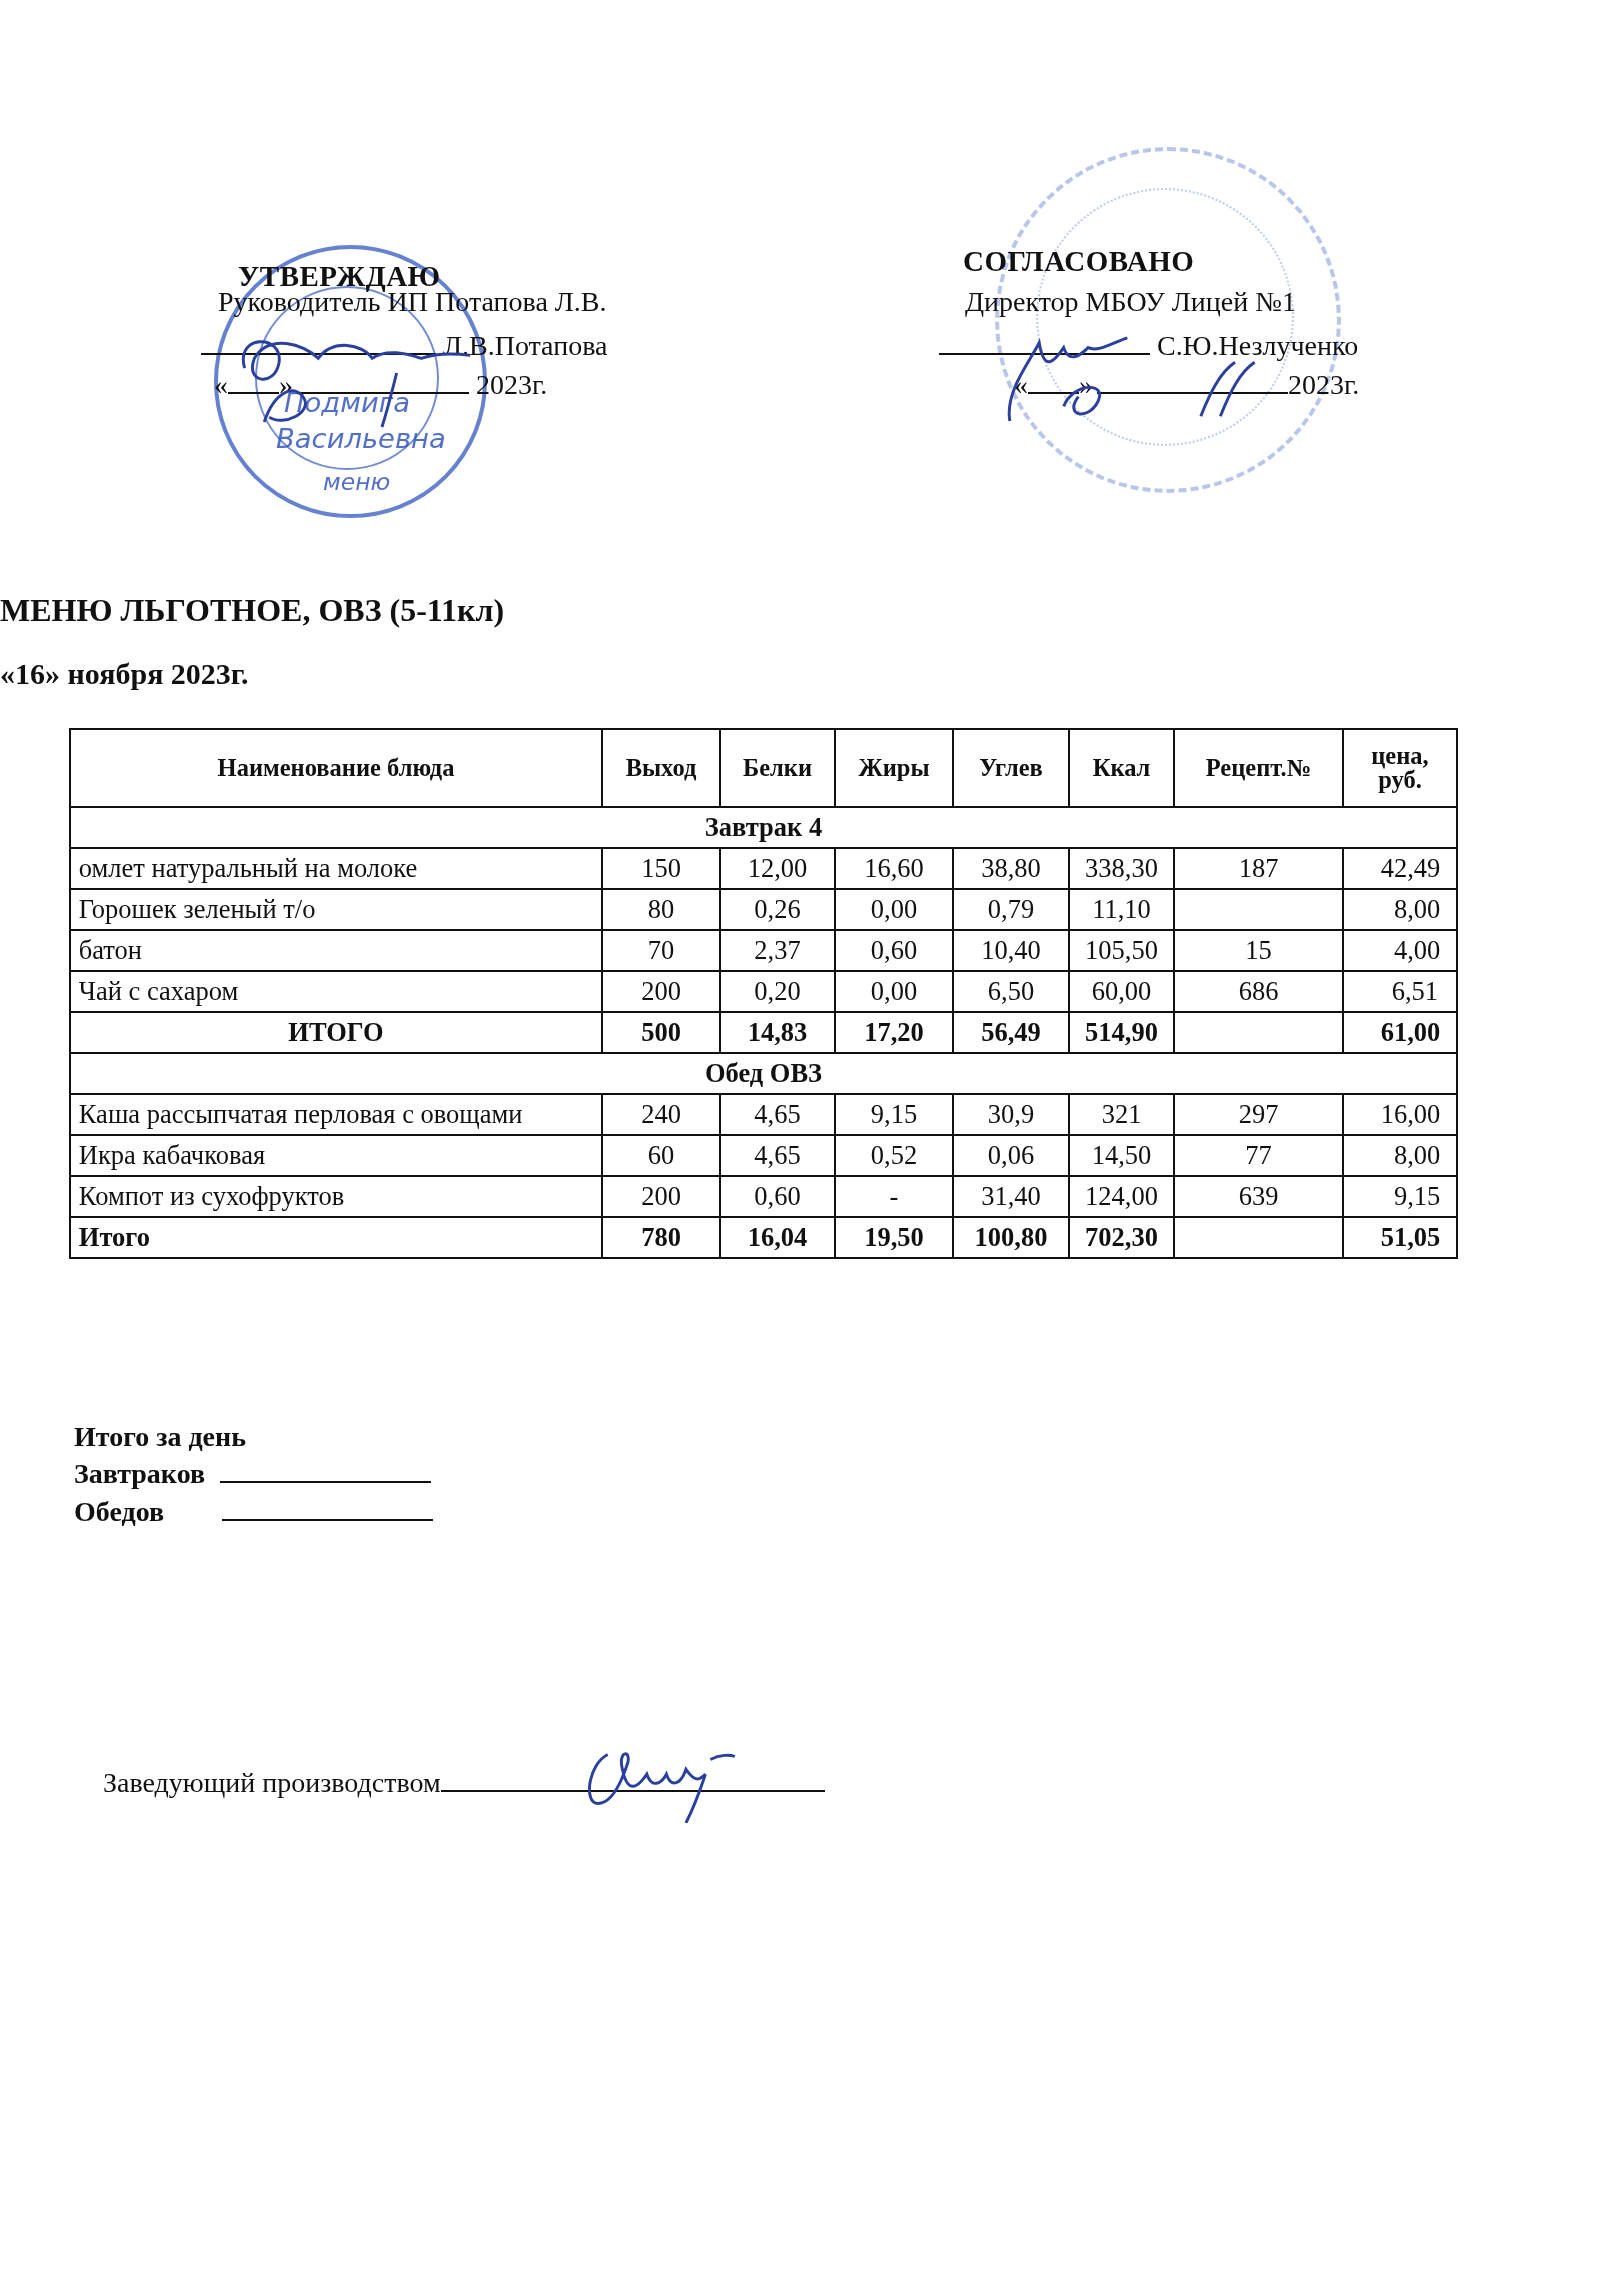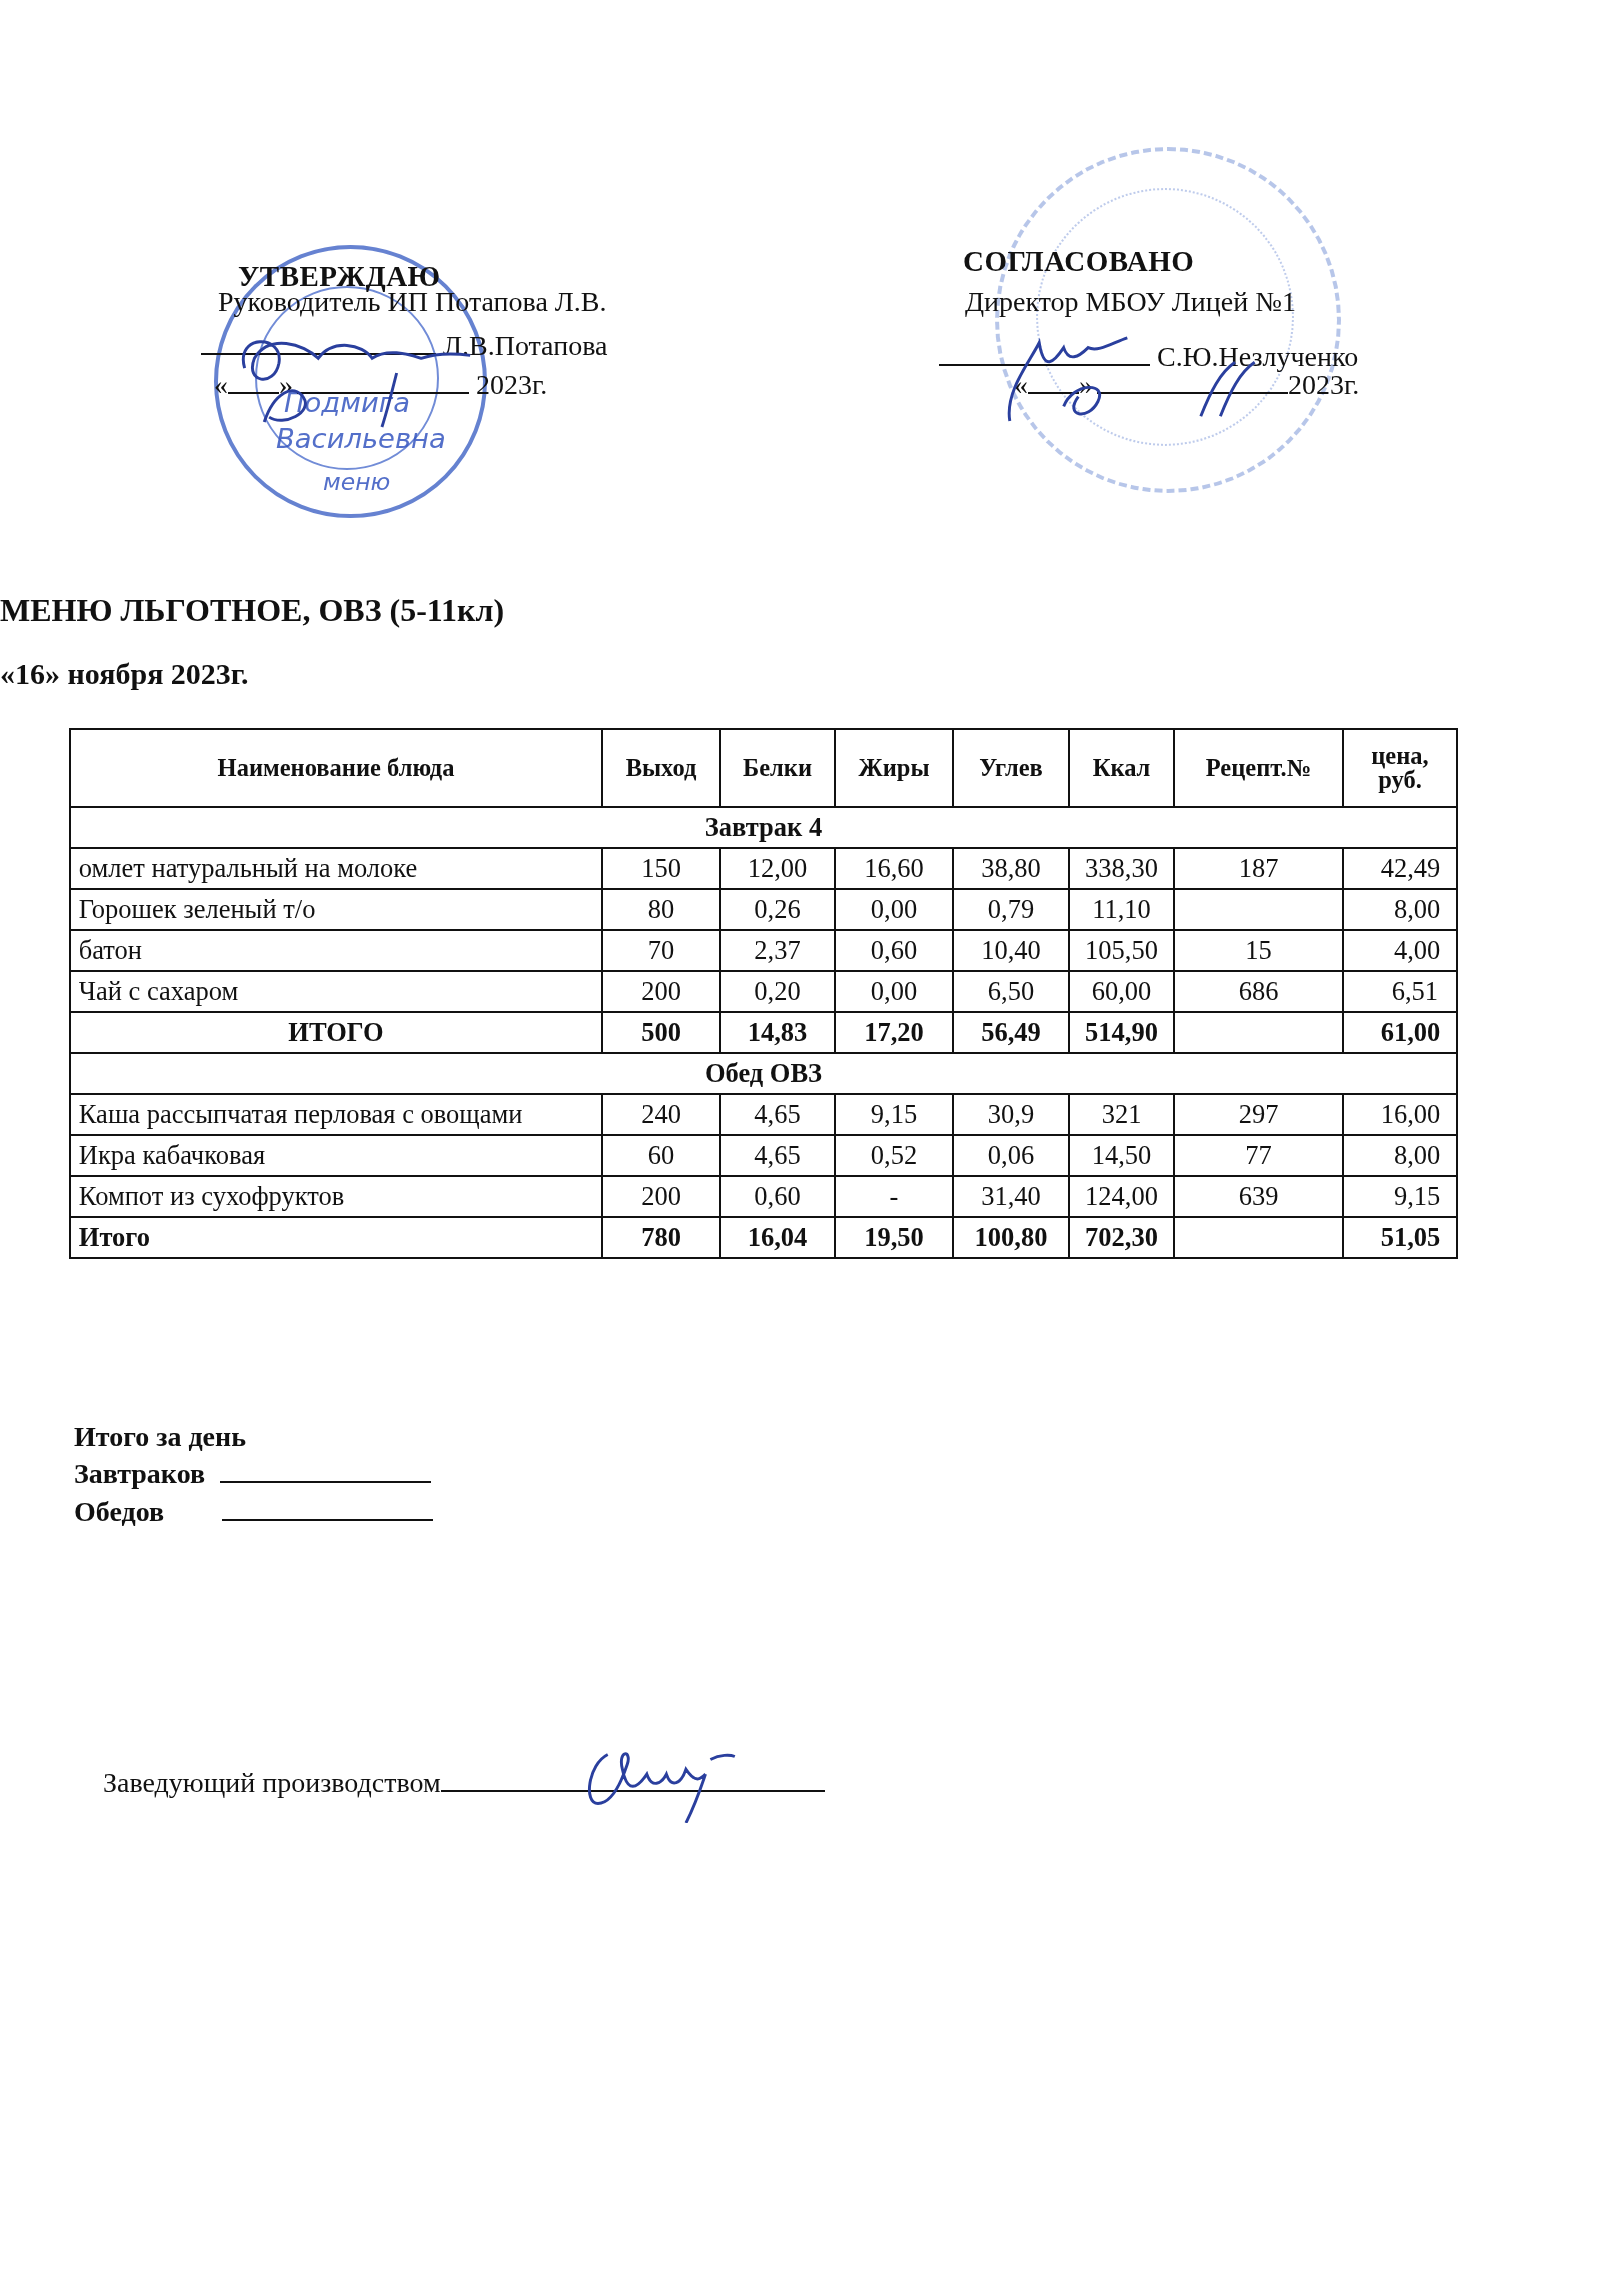--- a/index.html
+++ b/index.html
@@ -65,21 +65,21 @@
   <span class="uline" style="width:235px;"></span>
   <span>Л.В.Потапова</span>
 </div>
 <div class="abs approve-line" style="left:214px; top:366px;">
   <span>«</span><span class="uline" style="width:51px;"></span><span>»</span><span class="uline" style="width:172px; margin-left:3.9px;"></span>
   <span>2023г.</span>
 </div>
 
 <div class="abs approve-title" style="left:963px; top:245px;">СОГЛАСОВАНО</div>
 <div class="abs approve-line" style="left:965px; top:286px;">Директор МБОУ Лицей №1</div>
-<div class="abs approve-line" style="left:939px; top:338px;text-align:right;">
+<div class="abs approve-line" style="left:939px; top:327px;text-align:right;">
   <span class="uline" style="width:211px;"></span>
   <span>С.Ю.Незлученко</span>
 </div>
 <div class="abs approve-line" style="left:1014px; top:366px;">
   <span>«</span><span class="uline" style="width:51px;"></span><span>»</span><span class="uline" style="width:191px; margin-left:3.9px;"></span><span>2023г.</span>
 </div>
 
 <svg class="sig" style="left:225px; top:314px;" width="255" height="118" viewBox="0 0 260 120">
   <path d="M20 55 C 10 20, 60 20, 55 50 C 50 75, 20 70, 30 45 C 45 20, 80 30, 95 45 C 110 25, 140 30, 150 45 C 165 35, 185 40, 200 45 C 215 40, 235 40, 250 42" stroke="#2a3f9e" stroke-width="3" fill="none"></path>
   <path d="M40 110 C 50 80, 70 70, 80 85 C 90 100, 60 115, 45 105" stroke="#2a3f9e" stroke-width="3" fill="none"></path>

